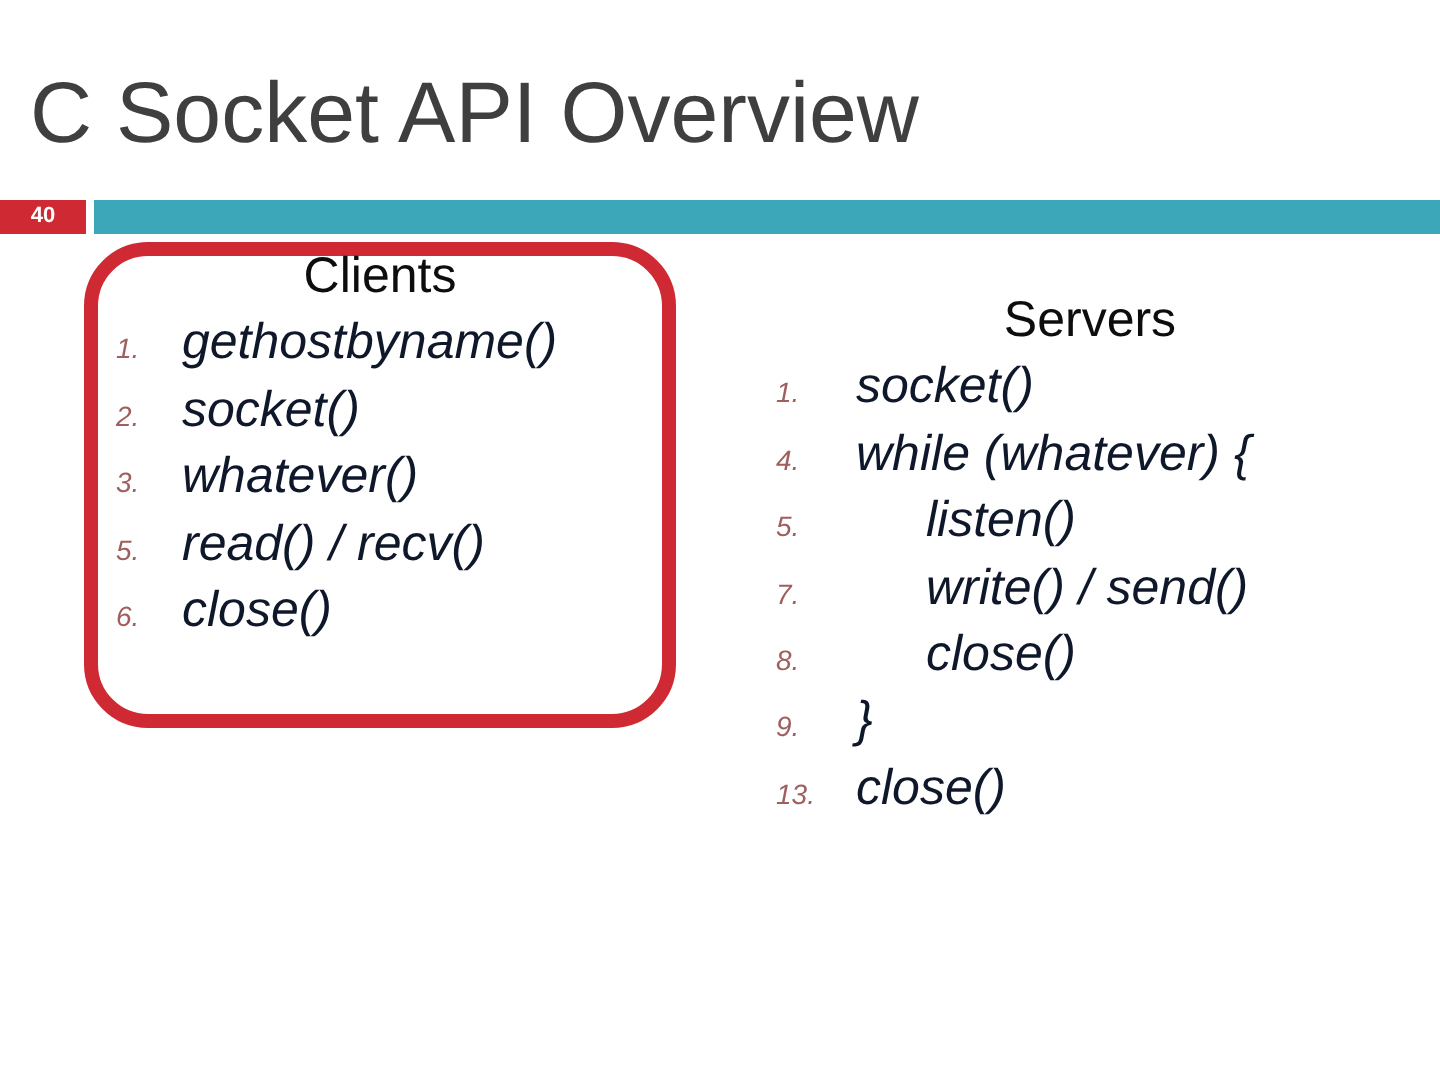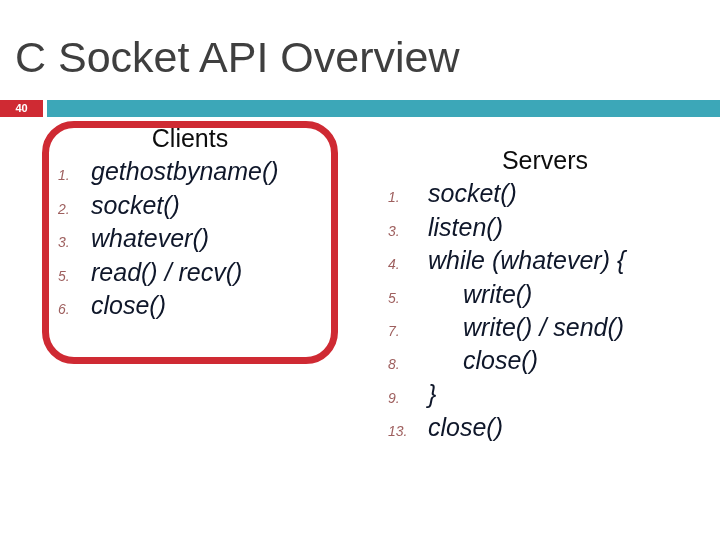--- a/index.html
+++ b/index.html
@@ -153,30 +153,27 @@
 
   <div class="panel panel-servers">
     <div class="panel-heading">Servers</div>
     <div>
 
         <div class="list-row">
           <span class="item-num">1.</span><span class="item-text">socket()</span>
         </div>
 
 
-        <div class="list-row">
-          <span class="item-num">3.</span><span class="item-text">listen()</span>
-        </div>
 
         <div class="list-row">
           <span class="item-num">4.</span><span class="item-text">while (whatever) {</span>
         </div>
 
         <div class="list-row indented">
-          <span class="item-num">5.</span><span class="item-text">write()</span>
+          <span class="item-num">5.</span><span class="item-text">listen()</span>
         </div>
 
 
         <div class="list-row indented">
           <span class="item-num">7.</span><span class="item-text">write() / send()</span>
         </div>
 
         <div class="list-row indented">
           <span class="item-num">8.</span><span class="item-text">close()</span>
         </div>

